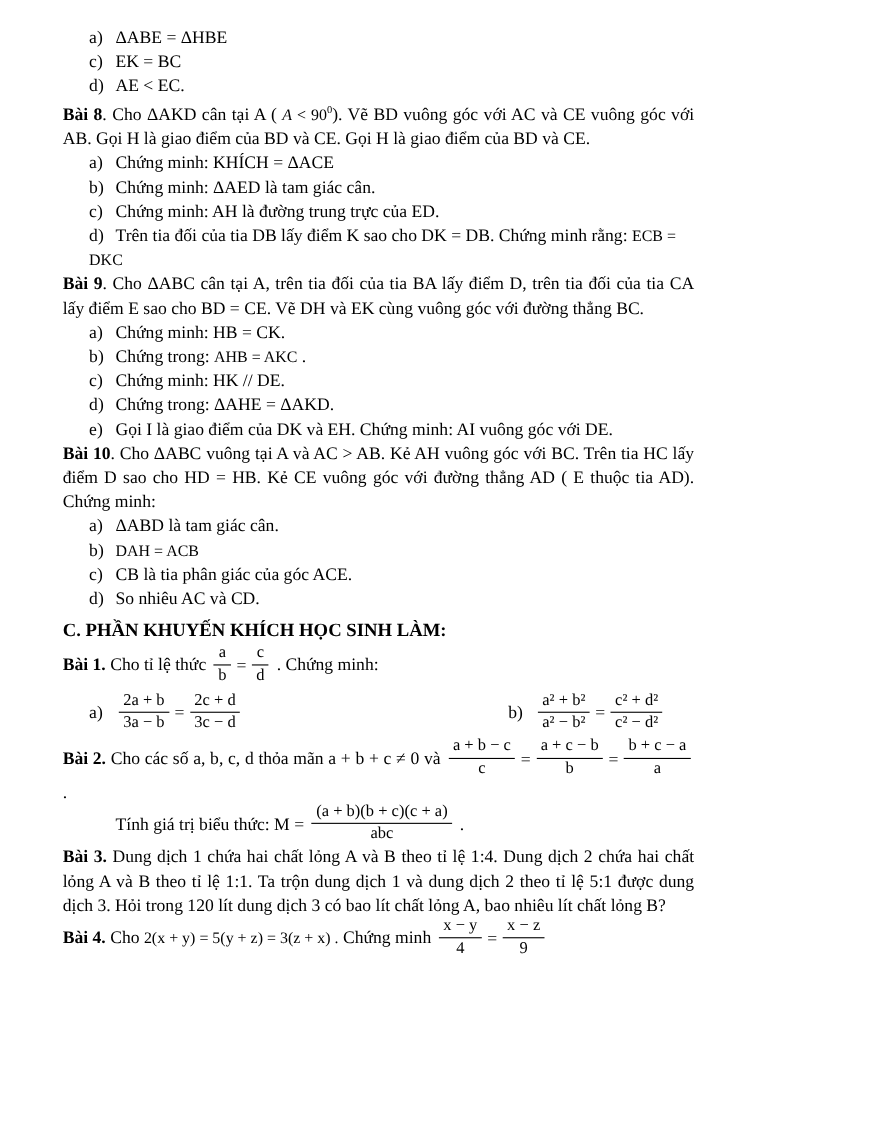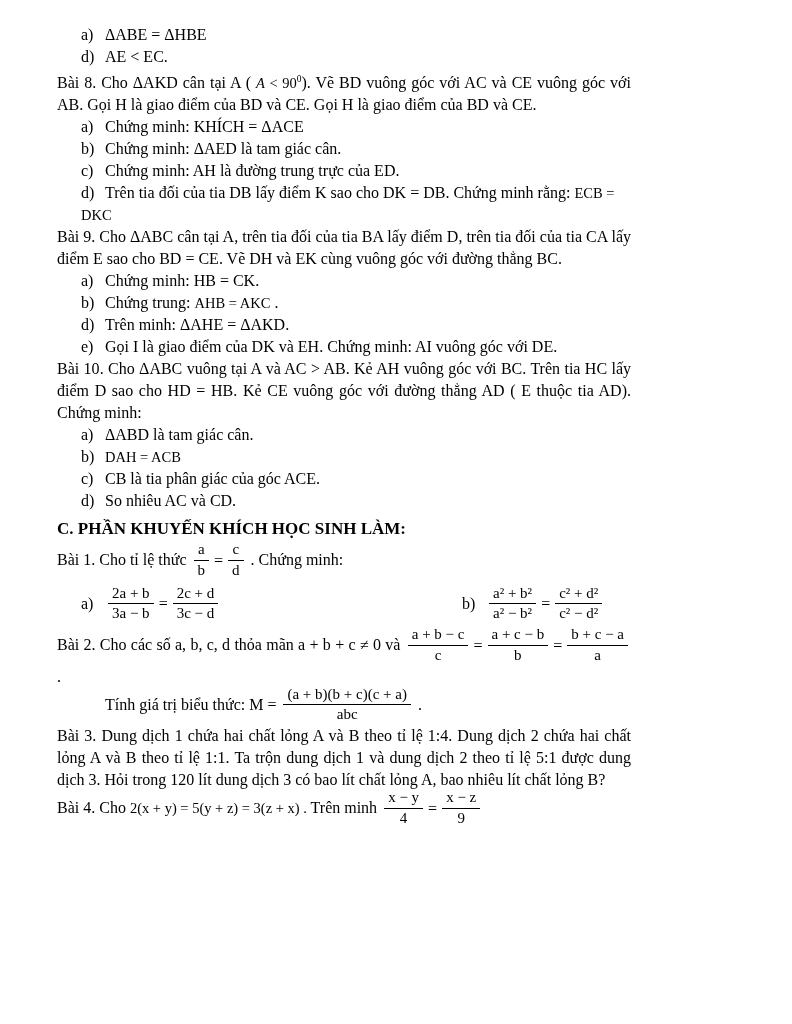--- a/index.html
+++ b/index.html
@@ -12,21 +12,21 @@
     overflow: hidden;
     font-family: "Liberation Serif", serif;
     font-size: 16px;
     color: #000000;
   }
   .content { padding: 24px 57px 0 57px; }
   p.para { margin: 0; line-height: 22px; text-align: justify; }
   .mt6 { margin-top: 6px; }
   .item { padding-left: 24px; line-height: 22px; }
   .marker { display: inline-block; width: 24px; }
-  b.lbl { font-weight: normal; }
+  b.lbl { font-weight: bold; }
   .math { font-size: 14.5px; }
   .mvar { font-style: italic; font-size: 14.5px; }
   sup.msup { font-size: 9.5px; vertical-align: super; }
   .heading { font-size: 17px; font-weight: bold; line-height: 23px; margin: 5px 0 3px 0; }
   .frac {
     display: inline-block;
     vertical-align: middle;
     text-align: center;
     line-height: 1.15;
     font-size: 15px;
@@ -42,32 +42,34 @@
   .col-a { width: 381px; }
   .indent2 { padding-left: 48px; }
 </style>
 </head>
 <body>
 
 <div class="page">
   <div class="content">
 
     <div class="item"><span class="marker">a)</span><span>ΔABE = ΔHBE</span></div>
+    <div class="item"><span class="marker">c)</span><span>EK = BC</span></div>
     <div class="item"><span class="marker">d)</span><span>AE &lt; EC.</span></div>
 
     <p class="para"><b class="lbl">Bài 8</b><span>. Cho ΔAKD cân tại A ( </span><span class="mvar">A</span><span class="math"> &lt; 90</span><sup class="msup">0</sup><span>). Vẽ BD vuông góc với AC và CE vuông góc với AB. Gọi H là giao điểm của BD và CE. Gọi H là giao điểm của BD và CE.</span></p>
     <div class="item"><span class="marker">a)</span><span>Chứng minh: KHÍCH = ΔACE</span></div>
     <div class="item"><span class="marker">b)</span><span>Chứng minh: ΔAED là tam giác cân.</span></div>
     <div class="item"><span class="marker">c)</span><span>Chứng minh: AH là đường trung trực của ED.</span></div>
     <div class="item"><span class="marker">d)</span><span>Trên tia đối của tia DB lấy điểm K sao cho DK = DB. Chứng minh rằng: </span><span class="math">ECB = DKC</span></div>
 
     <p class="para mt6"><b class="lbl">Bài 9</b><span>. Cho ΔABC cân tại A, trên tia đối của tia BA lấy điểm D, trên tia đối của tia CA lấy điểm E sao cho BD = CE. Vẽ DH và EK cùng vuông góc với đường thẳng BC.</span></p>
     <div class="item"><span class="marker">a)</span><span>Chứng minh: HB = CK.</span></div>
-    <div class="item"><span class="marker">b)</span><span>Chứng trung: </span><span class="math">AHB = AKC</span><span> .</span></div>
-    <div class="item"><span class="marker">d)</span><span>Trên minh: ΔAHE = ΔAKD.</span></div>
+    <div class="item"><span class="marker">b)</span><span>Chứng trong: </span><span class="math">AHB = AKC</span><span> .</span></div>
+    <div class="item"><span class="marker">c)</span><span>Chứng minh: HK // DE.</span></div>
+    <div class="item"><span class="marker">d)</span><span>Chứng trong: ΔAHE = ΔAKD.</span></div>
     <div class="item"><span class="marker">e)</span><span>Gọi I là giao điểm của DK và EH. Chứng minh: AI vuông góc với DE.</span></div>
 
     <p class="para mt6"><b class="lbl">Bài 10</b><span>. Cho ΔABC vuông tại A và AC &gt; AB. Kẻ AH vuông góc với BC. Trên tia HC lấy điểm D sao cho HD = HB. Kẻ CE vuông góc với đường thẳng AD ( E thuộc tia AD). Chứng minh:</span></p>
     <div class="item"><span class="marker">a)</span><span>ΔABD là tam giác cân.</span></div>
     <div class="item"><span class="marker">b)</span><span class="math">DAH = ACB</span></div>
     <div class="item"><span class="marker">c)</span><span>CB là tia phân giác của góc ACE.</span></div>
     <div class="item"><span class="marker">d)</span><span>So nhiêu AC và CD.</span></div>
 
     <h3 class="heading">C. PHẦN KHUYẾN KHÍCH HỌC SINH LÀM:</h3>
 
@@ -77,16 +79,16 @@
       <div class="col-a"><span class="marker">a)</span><span class="frac"><span class="num">2a + b</span><span class="den">3a − b</span></span><span class="feq">=</span><span class="frac"><span class="num">2c + d</span><span class="den">3c − d</span></span></div>
       <div><span class="marker">b)</span><span class="frac"><span class="num">a² + b²</span><span class="den">a² − b²</span></span><span class="feq">=</span><span class="frac"><span class="num">c² + d²</span><span class="den">c² − d²</span></span></div>
     </div>
 
     <p class="para fline"><b class="lbl">Bài 2.</b><span> Cho các số a, b, c, d thỏa mãn a + b + c ≠ 0 và </span><span class="frac"><span class="num">a + b − c</span><span class="den">c</span></span><span class="feq">=</span><span class="frac"><span class="num">a + c − b</span><span class="den">b</span></span><span class="feq">=</span><span class="frac"><span class="num">b + c − a</span><span class="den">a</span></span><span> .</span></p>
 
     <p class="para fline indent2"><span>Tính giá trị biểu thức: M = </span><span class="frac"><span class="num">(a + b)(b + c)(c + a)</span><span class="den">abc</span></span><span> .</span></p>
 
     <p class="para mt6"><b class="lbl">Bài 3.</b><span> Dung dịch 1 chứa hai chất lỏng A và B theo tỉ lệ 1:4. Dung dịch 2 chứa hai chất lỏng A và B theo tỉ lệ 1:1. Ta trộn dung dịch 1 và dung dịch 2 theo tỉ lệ 5:1 được dung dịch 3. Hỏi trong 120 lít dung dịch 3 có bao lít chất lỏng A, bao nhiêu lít chất lỏng B?</span></p>
 
-    <p class="para fline mt6"><b class="lbl">Bài 4.</b><span>  Cho </span><span class="math">2(x + y) = 5(y + z) = 3(z + x) .</span><span>  Trên minh </span><span class="frac"><span class="num">x − y</span><span class="den">4</span></span><span class="feq">=</span><span class="frac"><span class="num">x − z</span><span class="den">9</span></span></p>
+    <p class="para fline mt6"><b class="lbl">Bài 4.</b><span>  Cho </span><span class="math">2(x + y) = 5(y + z) = 3(z + x) .</span><span>  Chứng minh </span><span class="frac"><span class="num">x − y</span><span class="den">4</span></span><span class="feq">=</span><span class="frac"><span class="num">x − z</span><span class="den">9</span></span></p>
 
   </div>
 </div>
 
 </body></html>

